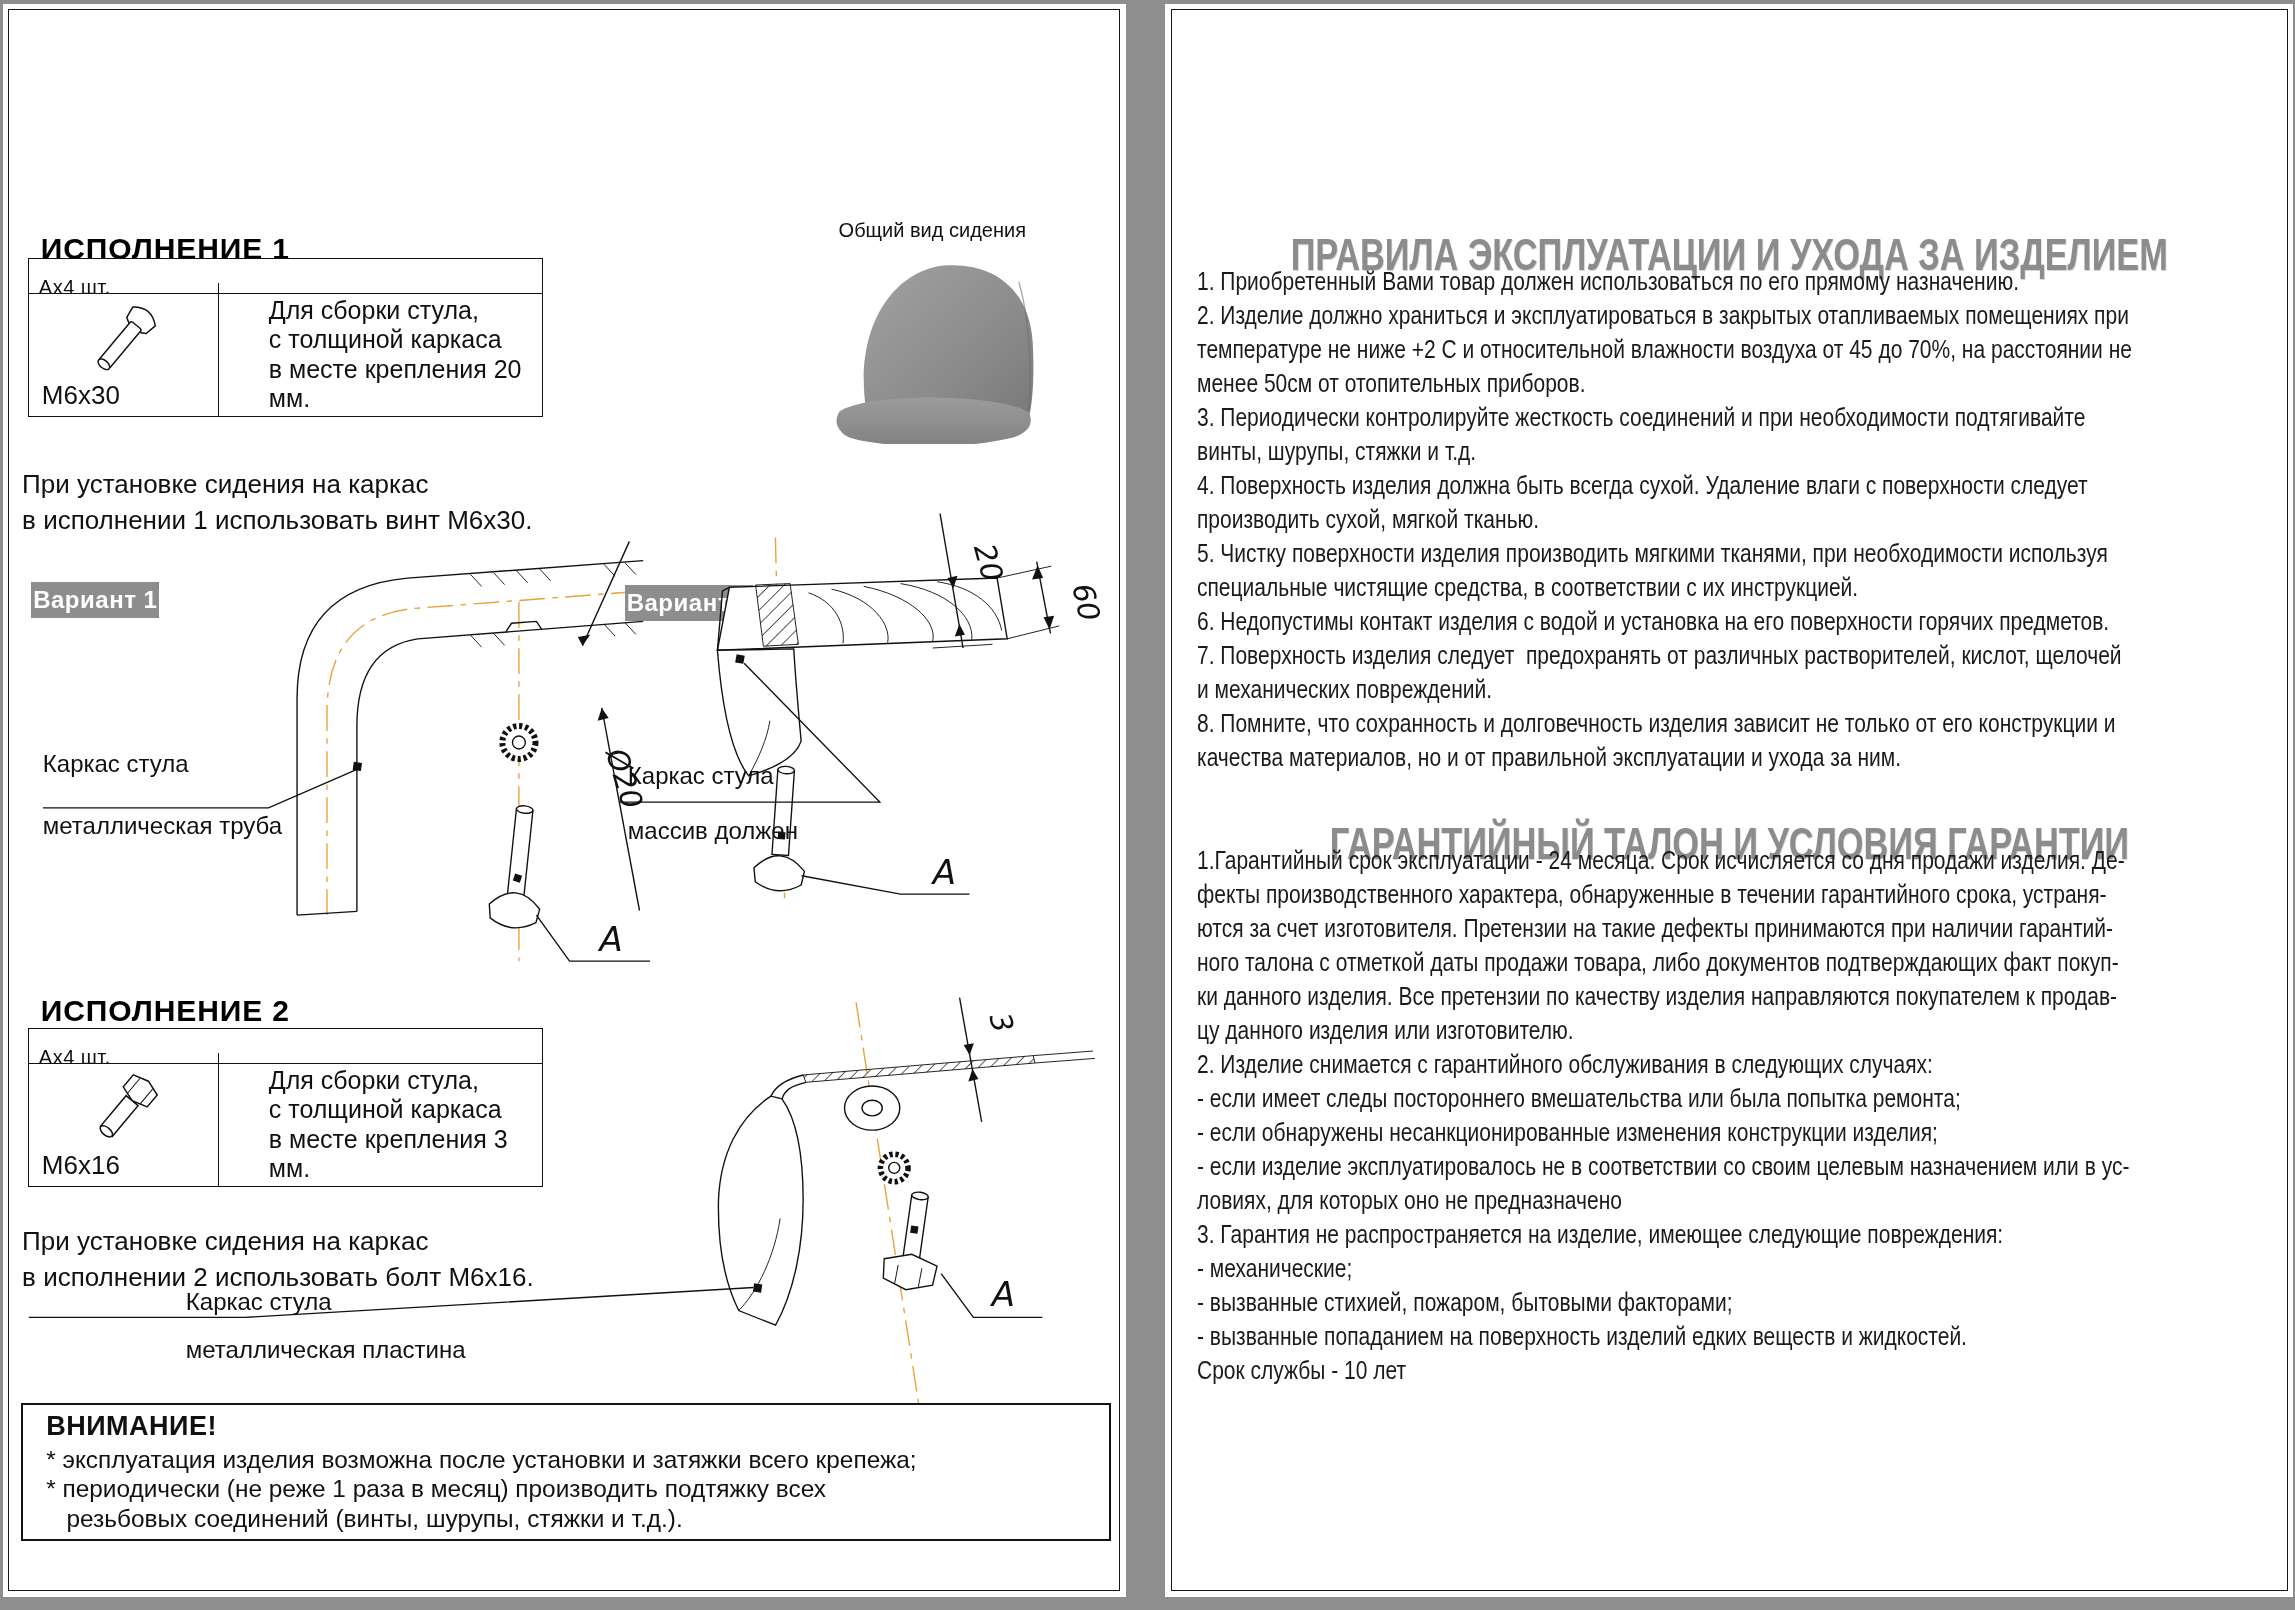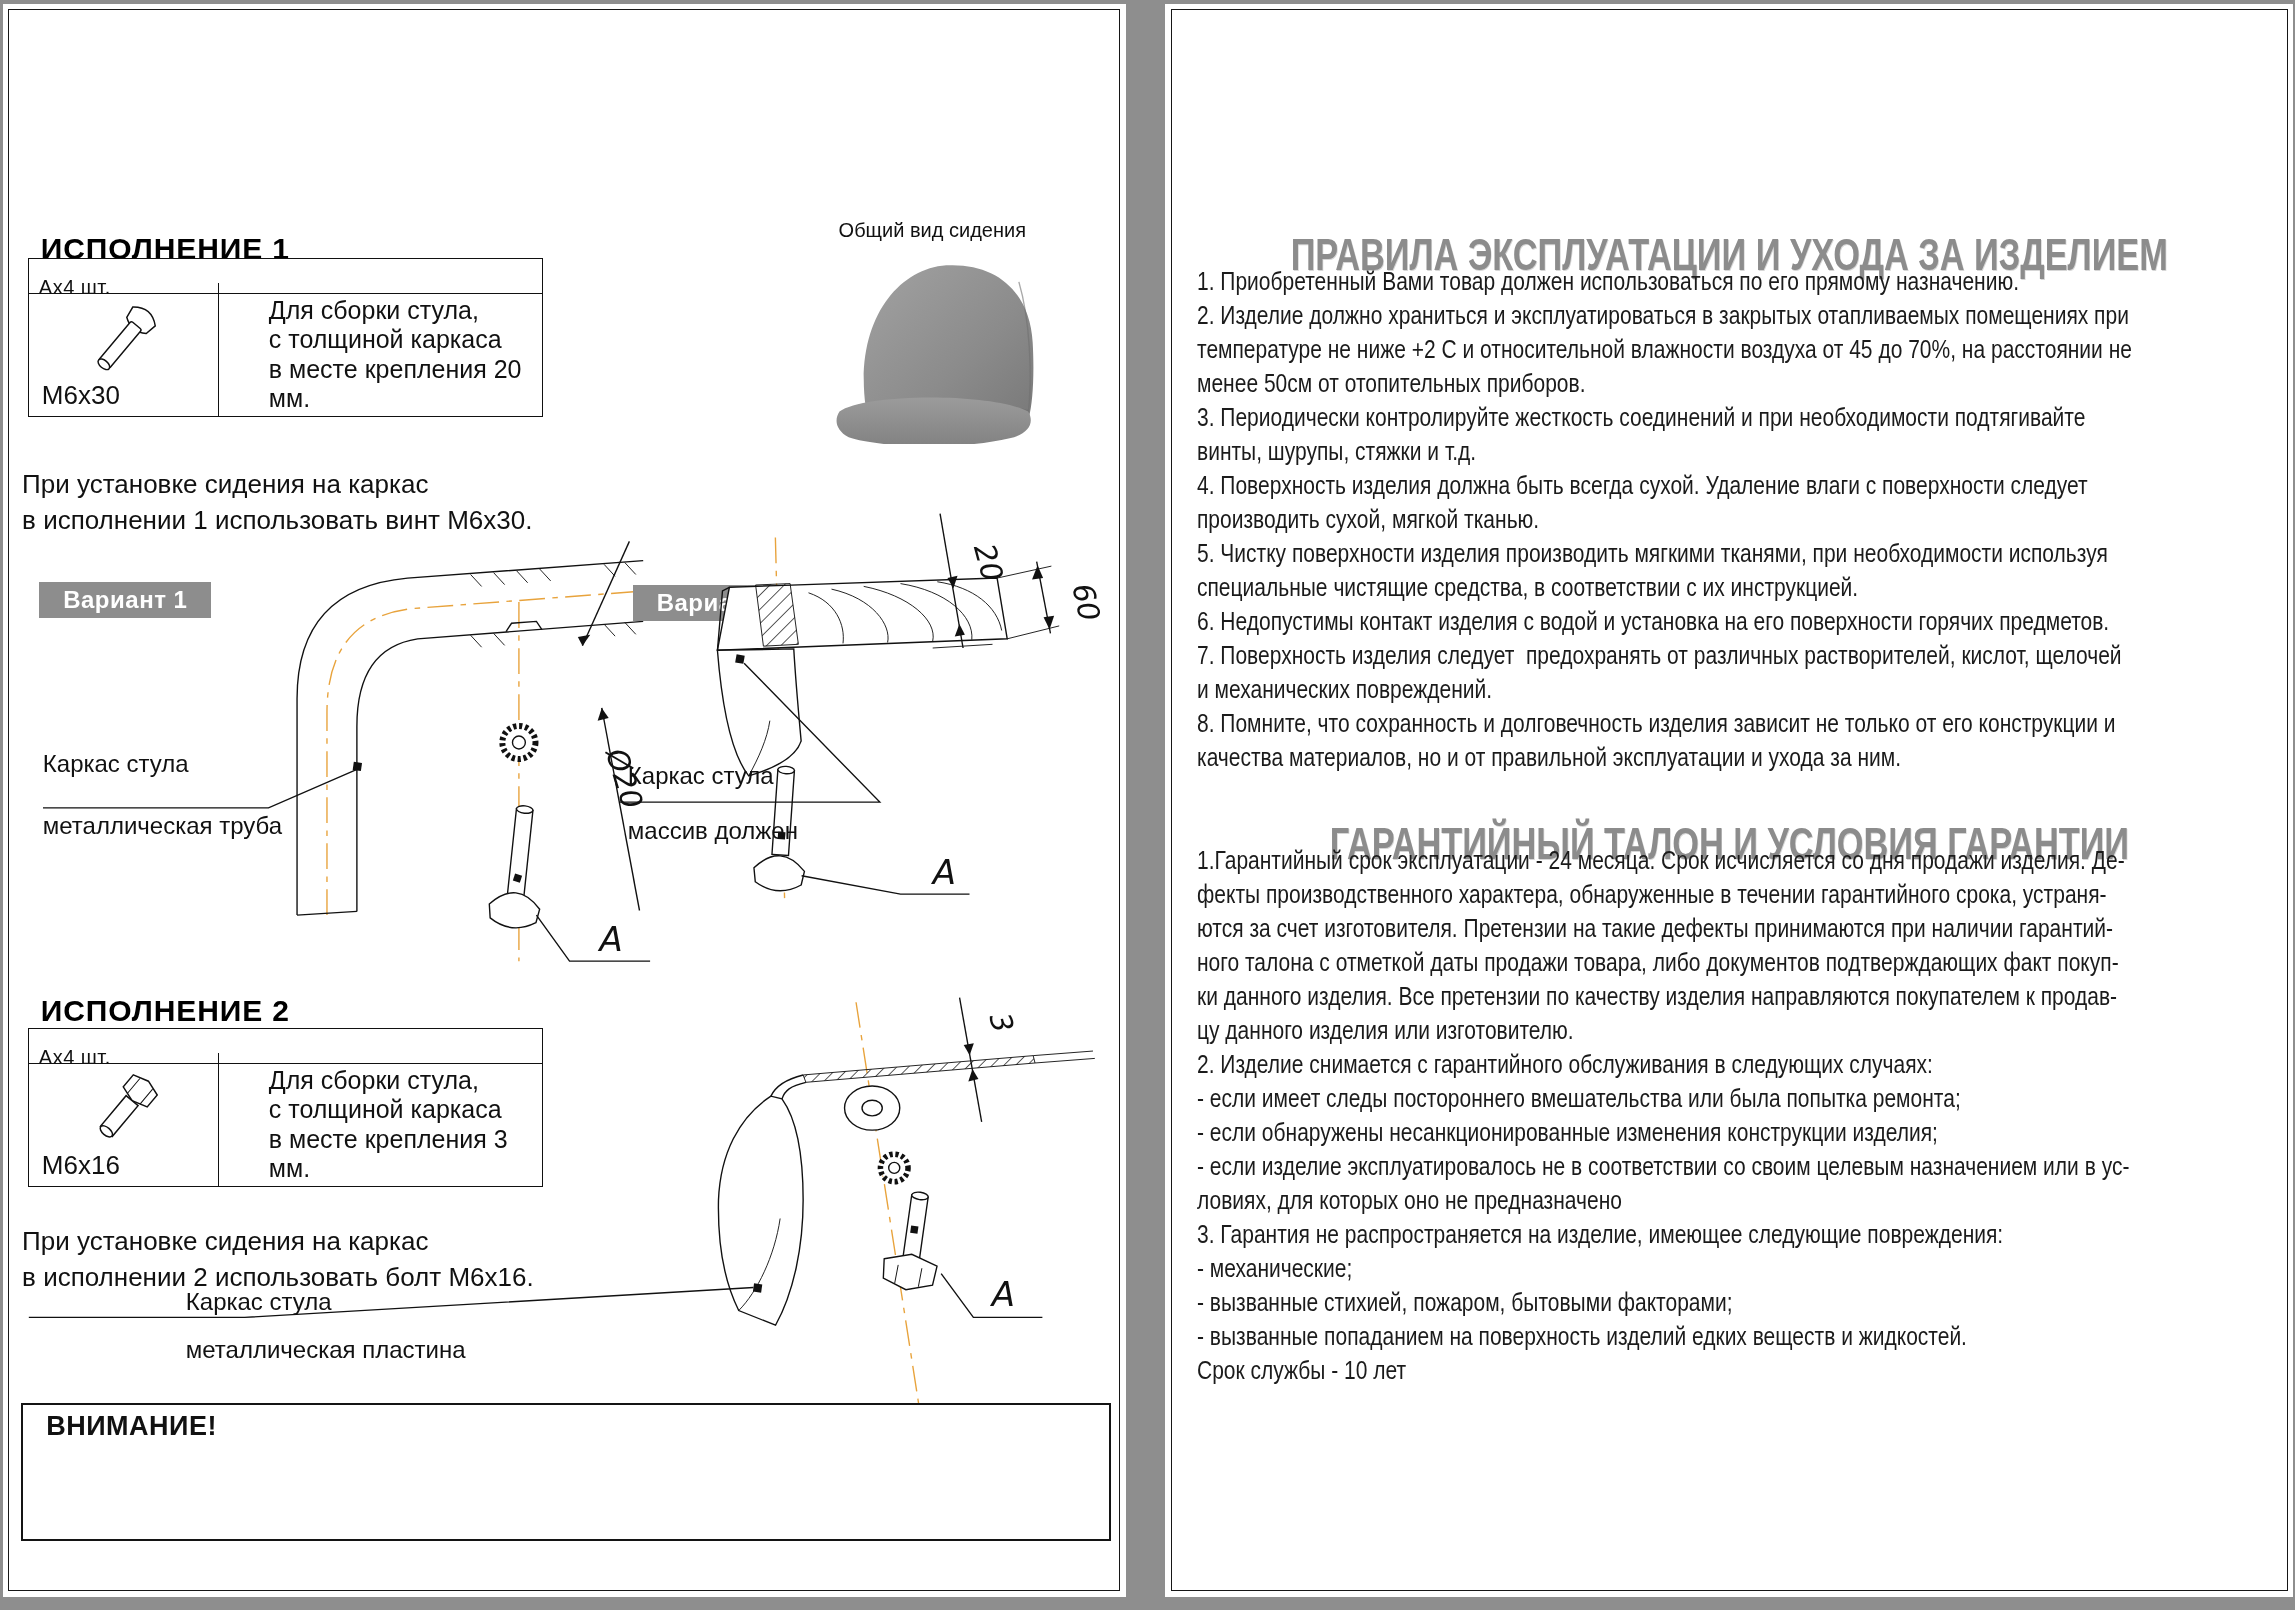--- a/index.html
+++ b/index.html
@@ -18,22 +18,22 @@
   .hw1{top:254px;} .hw2{top:1024px;}
   .hw .cell{position:relative;}
   .hw .rb{border-right:1.8px solid #111;}
   .hw .bb{border-bottom:1.8px solid #111;}
   .qty{font-size:20px;display:flex;align-items:center;padding-left:10px;letter-spacing:0.5px;margin-top:24px;}
   .icon-cell svg{position:absolute;left:50%;top:6.4px;transform:translateX(-50%);}
   .bolt-label{position:absolute;left:13px;bottom:4.6px;font-size:26px;}
   .desc{display:flex;align-items:center;padding-left:50px;font-size:25px;line-height:29.4px;white-space:pre-wrap;}
   .note{position:absolute;left:19.3px;font-size:26px;line-height:36px;white-space:pre-wrap;}
   .n1{top:436px;} .n2{top:1193px;}
-  .badge{position:absolute;width:172px;height:36px;background:#8d8d8d;color:#fff;font-weight:bold;
-         font-size:24px;display:flex;align-items:center;justify-content:center;letter-spacing:0.5px;margin-left:8px;}
+  .badge{position:absolute;width:128px;height:36px;background:#8d8d8d;color:#fff;font-weight:bold;
+         font-size:24px;display:flex;align-items:center;justify-content:center;letter-spacing:0.5px;}
   .b1{left:28.5px;top:578px;} .b2{left:622px;top:581px;}
   .dlabel{position:absolute;font-size:24px;color:#111;white-space:nowrap;}
   .seat-caption{position:absolute;left:810px;top:215px;width:239px;text-align:center;font-size:20px;}
   .dsvg{position:absolute;}
   .warnbox{position:absolute;left:18.4px;top:1399px;width:1090px;height:138px;border:2.8px solid #141414;
            box-sizing:border-box;padding:6.4px 23px;background:#fff;}
   .warn-title{font-size:27px;font-weight:bold;letter-spacing:0.5px;margin-bottom:2.8px;}
   .warn-body{font-size:24.4px;line-height:29.4px;font-weight:400;white-space:pre-wrap;}
 
   
@@ -266,20 +266,23 @@
       <path class="ln" d="M 2000 660 L 2070 755 L 2220 755"></path>
       <text class="marktxt" x="2110" y="730">А</text>
 
       <path class="ln" d="M 17 755 L 486 755 L 1592 690"></path>
     </svg>
     <div class="dlabel" style="left:183px;top:1284px">Каркас стула</div>
     <div class="dlabel" style="left:183px;top:1332px">металлическая пластина</div>
 
     <div class="warnbox">
       <div class="warn-title">ВНИМАНИЕ!</div>
+      <div class="warn-body">* эксплуатация изделия возможна после установки и затяжки всего крепежа;
+* периодически (не реже 1 раза в месяц) производить подтяжку всех
+   резьбовых соединений (винты, шурупы, стяжки и т.д.).</div>
     </div>
   </section>
 
   <section class="page right">
     <div class="page-frame"></div>
 
     <div class="rp-heading rh1">
       <span class="cond">ПРАВИЛА ЭКСПЛУАТАЦИИ И УХОДА ЗА ИЗДЕЛИЕМ</span>
     </div>
     <div class="rp-block rules">1. Приобретенный Вами товар должен использоваться по его прямому назначению.

